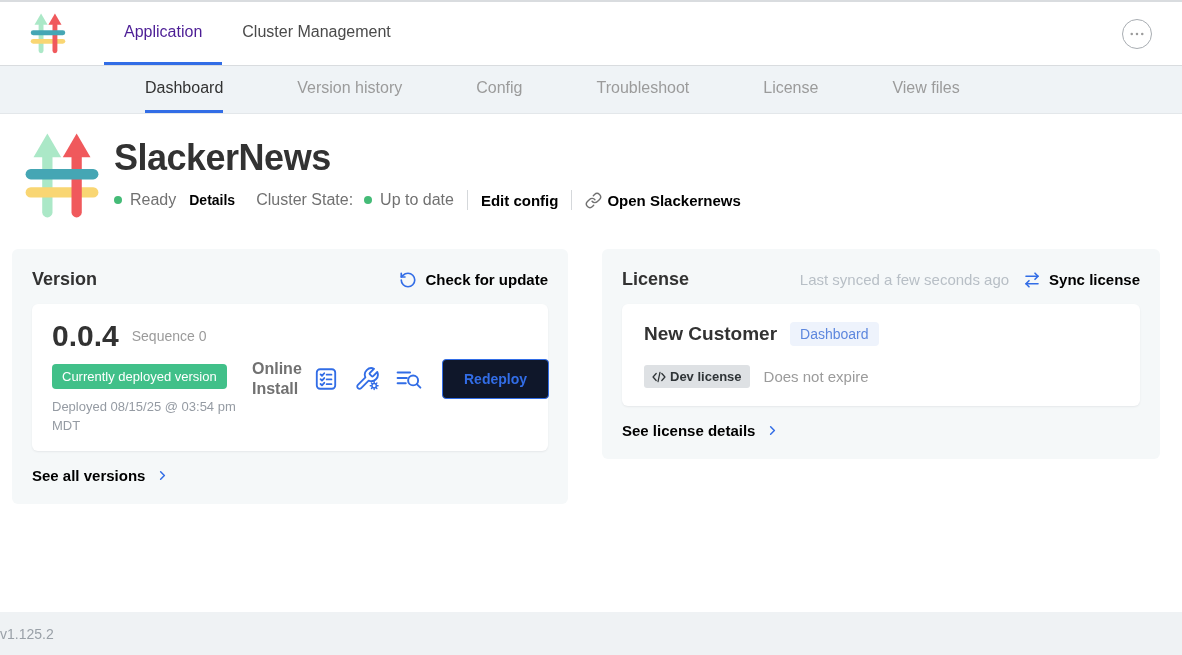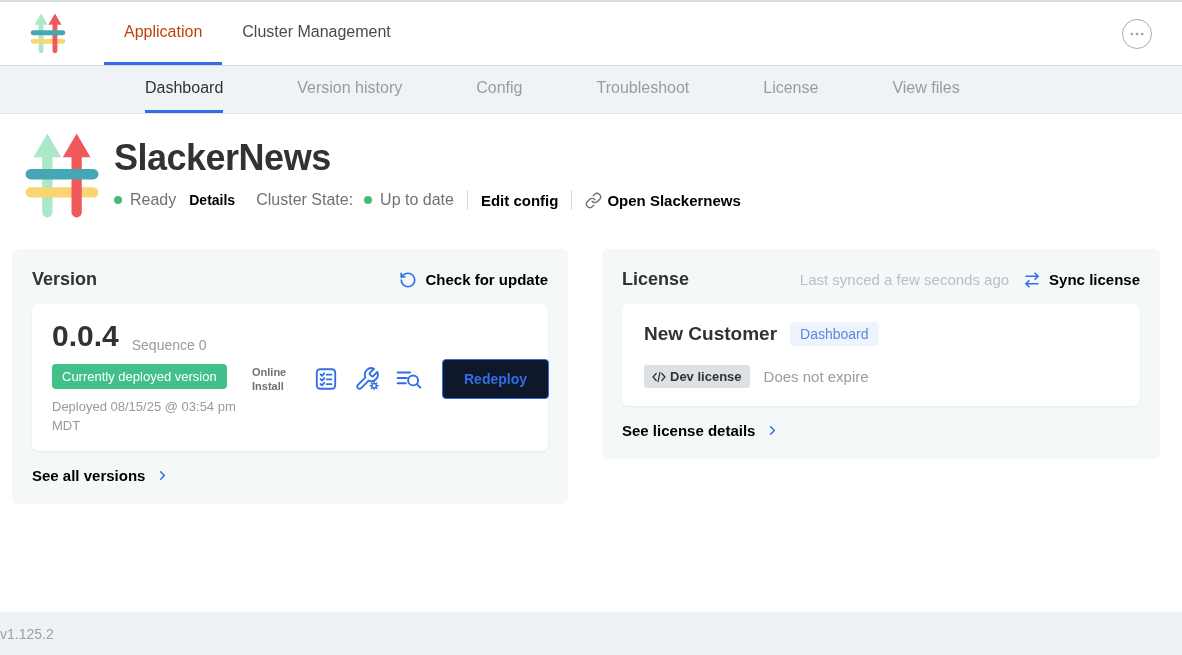--- a/index.html
+++ b/index.html
@@ -13,21 +13,21 @@
 
   .top-line { height:2px; background:#d9dcdf; flex:0 0 auto; }
 
   
   .top-nav { height:64px; background:#fff; border-bottom:1px solid #d9dcdf;
     display:flex; align-items:stretch; padding:0 30px; flex:0 0 auto; }
   .brand { display:flex; align-items:center; margin-right:38px; }
   .top-tabs { display:flex; align-items:stretch; }
   .top-tab { display:flex; align-items:center; padding:0 20px; font-size:16px;
     color:#4a4a4a; border-bottom:3px solid transparent; cursor:pointer; }
-  .top-tab.active { color:#c2410c; border-bottom-color:#326de6; }
+  .top-tab.active { color:#4c1d95; border-bottom-color:#326de6; }
   .top-nav-right { margin-left:auto; display:flex; align-items:center; }
   .ellipsis-btn { width:30px; height:30px; border:1px solid #a8adb2; border-radius:50%;
     display:flex; align-items:center; justify-content:center; background:#fff; cursor:pointer; }
 
   
   .sub-nav { height:48px; background:#eff3f6; display:flex; align-items:stretch;
     padding-left:108px; border-bottom:1px solid #e3e7ea; flex:0 0 auto; }
   .sub-tab { display:flex; align-items:center; margin:0 37px; font-size:16px;
     color:#9b9b9b; border-bottom:3px solid transparent; cursor:pointer; white-space:nowrap; }
   .sub-tab.active { color:#323232; border-bottom-color:#326de6; }
@@ -53,28 +53,28 @@
   .license-card { width:558px; }
   .card-head { display:flex; align-items:center; }
   .card-title { font-size:18px; font-weight:bold; color:#323232; }
   .head-right { margin-left:auto; display:flex; align-items:center; gap:8px; }
   .head-link { font-size:15px; }
   .inner-card { background:#fff; border-radius:6px; margin-top:14px;
     box-shadow:0 1px 2px rgba(50,50,70,.08); }
 
   
   .version-inner { padding:15px 20px; display:flex; justify-content:space-between; }
-  .v-num-row { display:flex; align-items:flex-end; }
+  .v-num-row { display:flex; align-items:center; }
   .v-num { font-size:30px; font-weight:bold; color:#323232; }
   .v-seq { margin-left:13px; font-size:14px; color:#9b9b9b; }
   .deployed-badge { display:inline-block; margin-top:11px; background:#41c089; color:#fff;
     font-size:13px; padding:5px 10px; border-radius:4px; }
   .deployed-at { margin-top:9px; font-size:13px; color:#959ba3; width:200px; line-height:1.45; }
   .v-right { display:flex; align-items:center; align-self:center; gap:15px; padding-top:4px; }
-  .install-type { font-size:11px; font-weight:bold; color:#717171; width:46px; line-height:1.3; }
+  .install-type { font-size:16px; font-weight:bold; color:#717171; width:46px; line-height:1.3; }
   .v-icons { display:flex; align-items:center; gap:15px; }
   .v-icons .ic { cursor:pointer; display:flex; }
   .redeploy-btn { background:#0f172a; border:1px solid #326de6; color:#326de6; font-weight:bold;
     font-size:14px; padding:11px 21px; border-radius:4px; cursor:pointer; margin-left:4px;
     font-family:inherit; }
   .card-foot { margin-top:16px; display:flex; align-items:center; gap:10px; }
   .card-foot a { font-size:15px; }
 
   
   .license-inner { padding:18px 22px; }

